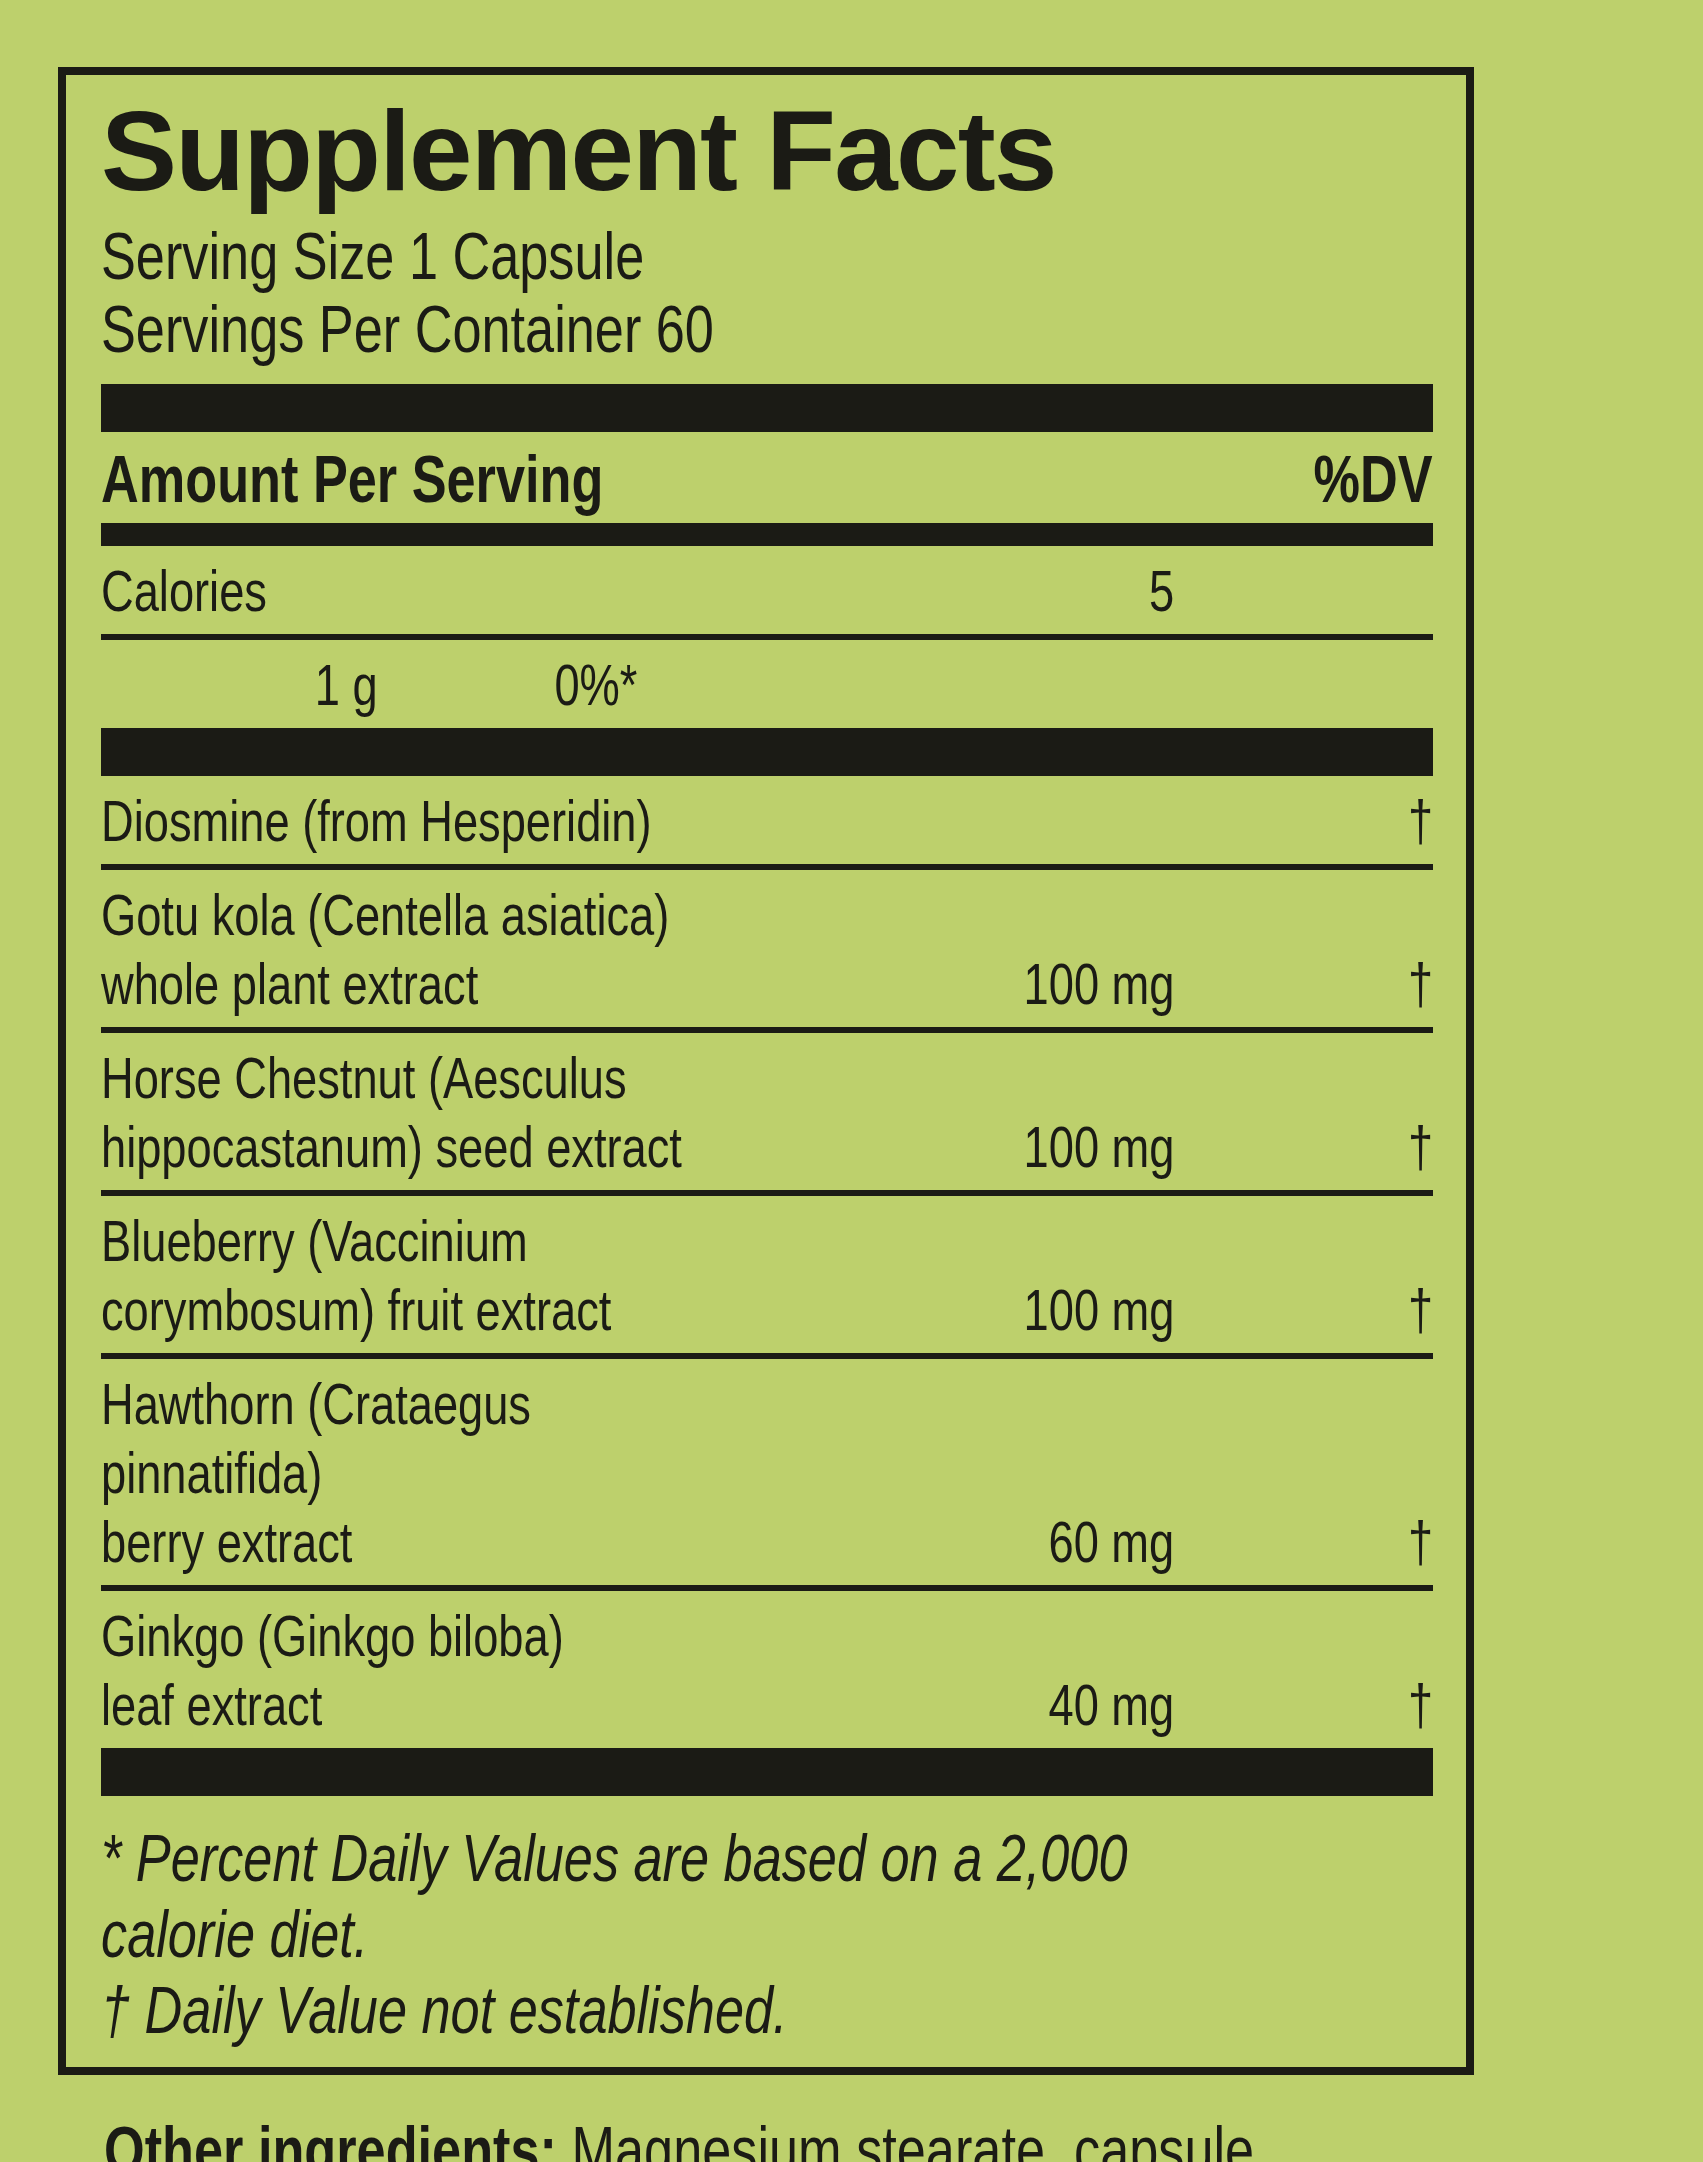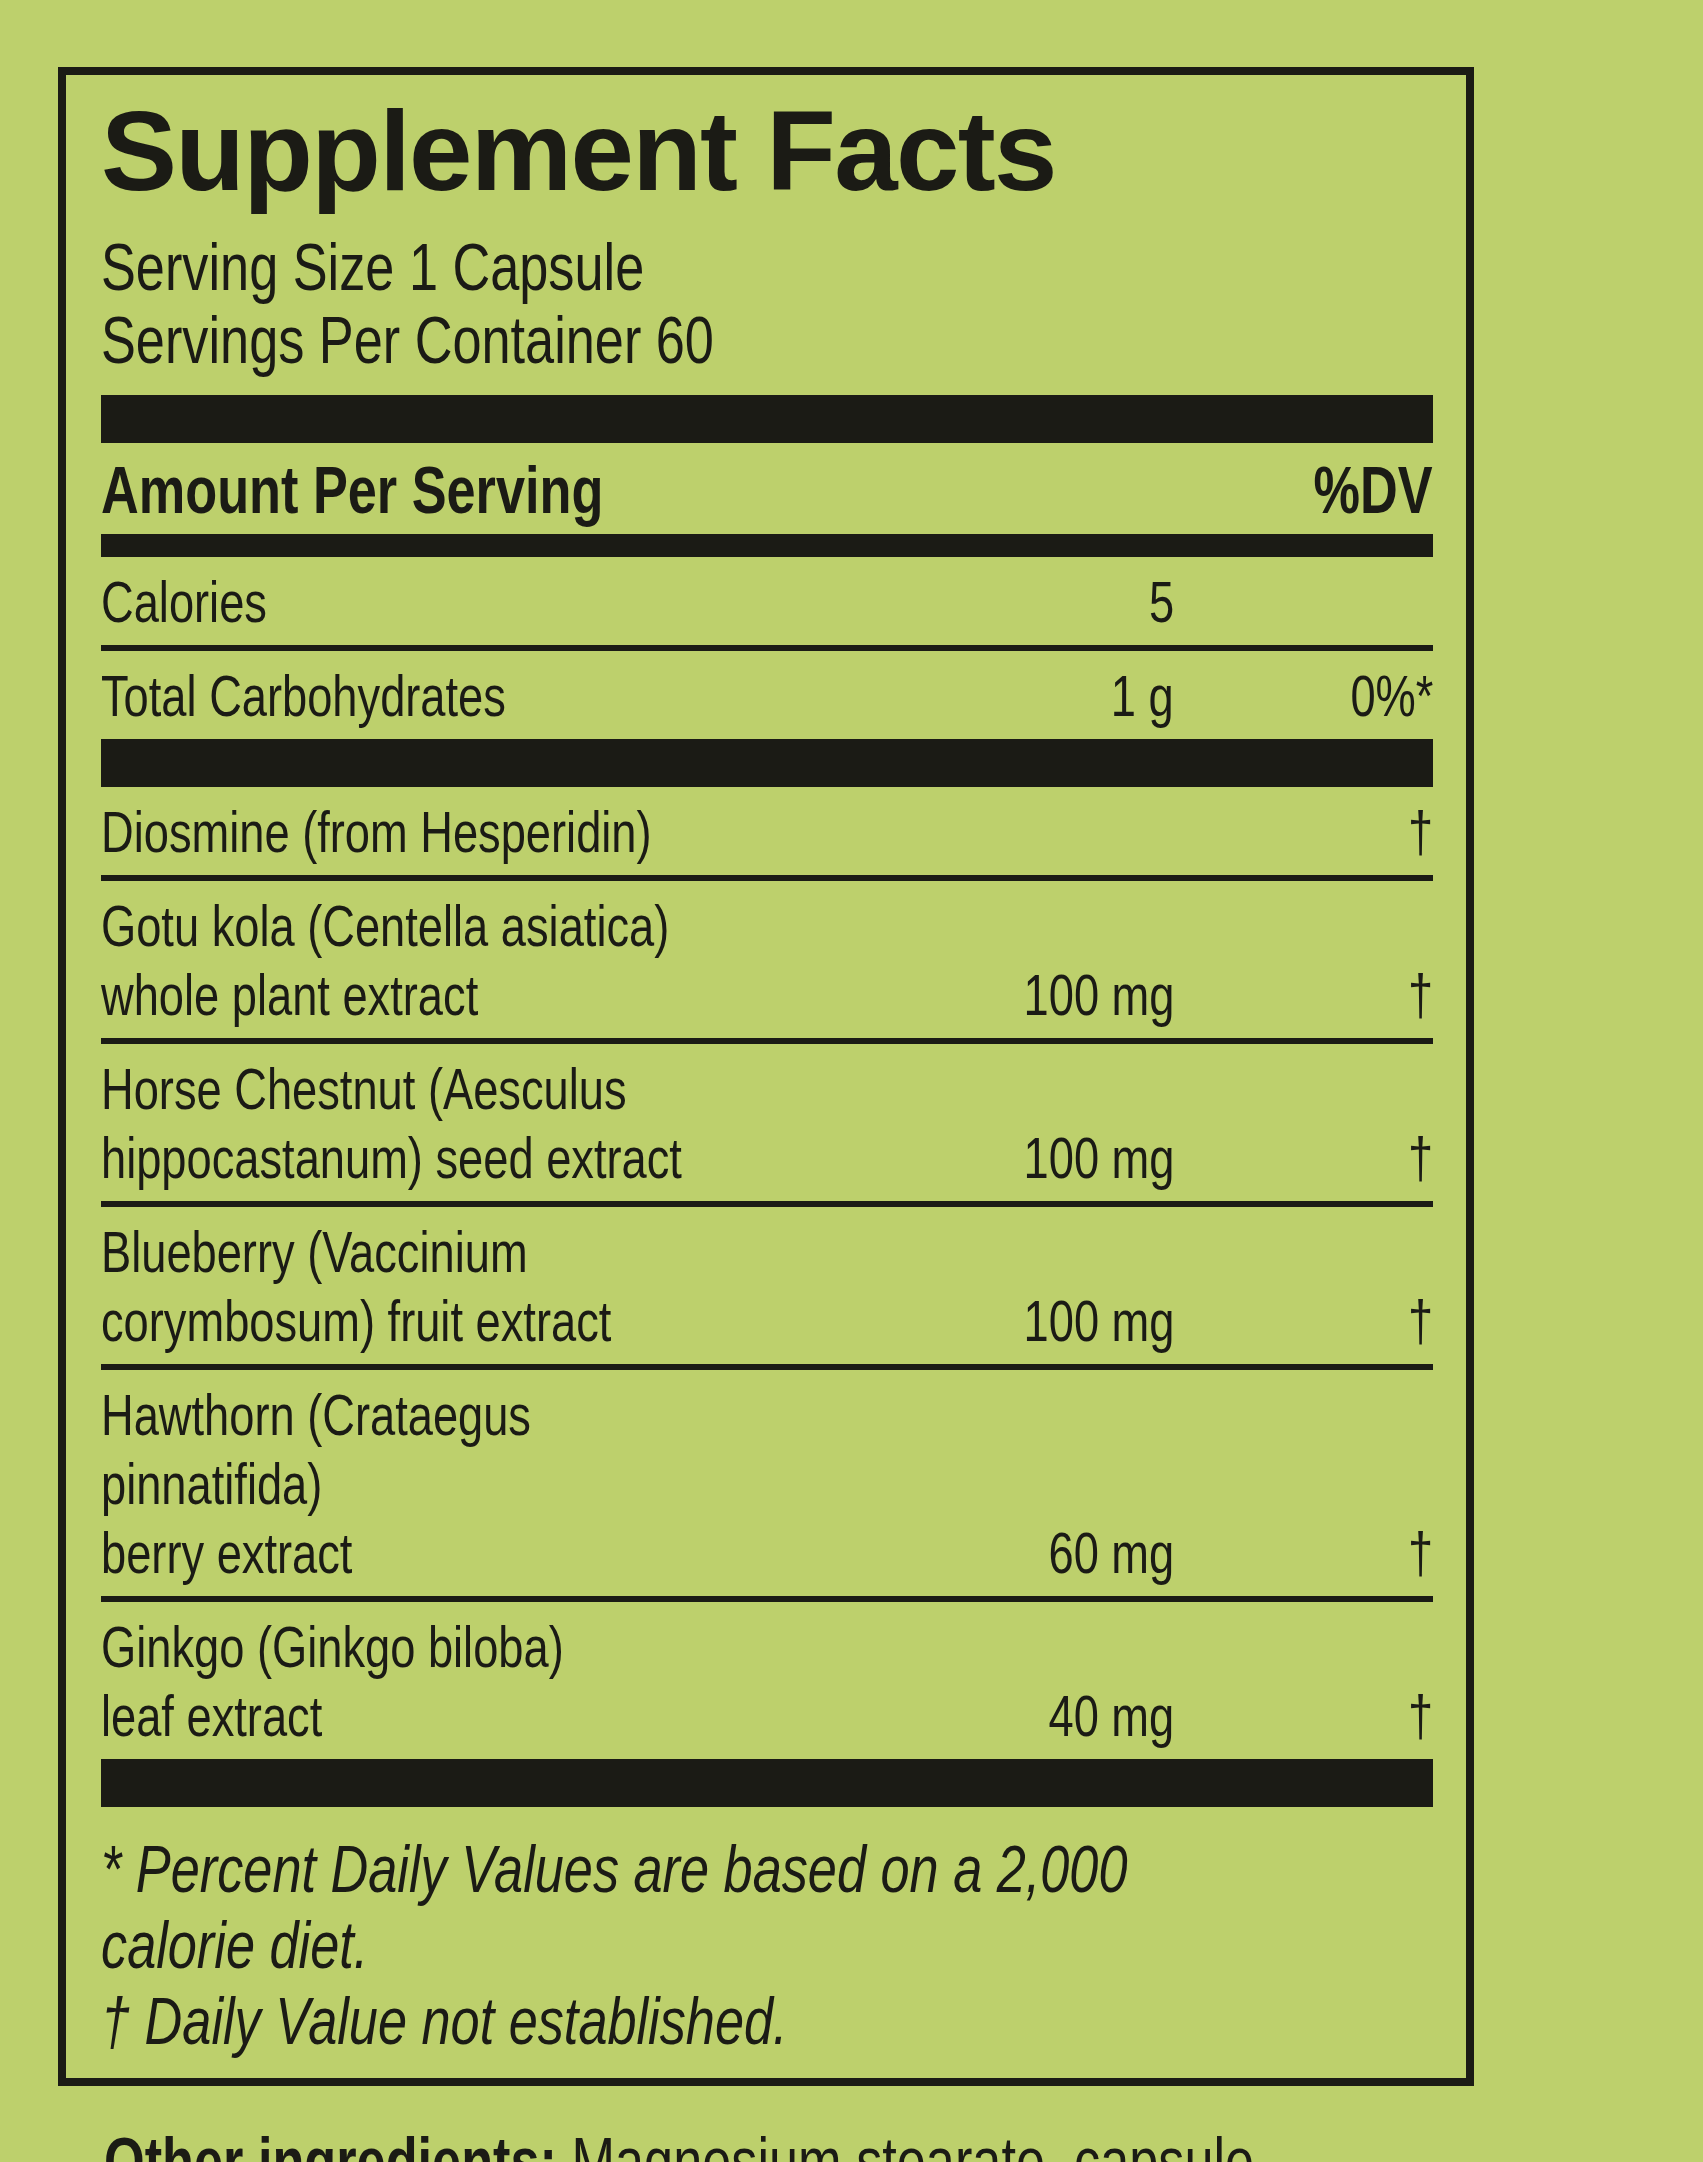--- a/index.html
+++ b/index.html
@@ -30,21 +30,21 @@
     font-weight: bold;
     line-height: 123px;
     letter-spacing: -1.7px;
     white-space: nowrap;
   }
   .serving-line {
     font-size: 67px;
     line-height: 73px;
     white-space: nowrap;
   }
-  .serving-block { margin-top: 18px; }
+  .serving-block { margin-top: 7px; }
   
   .cx {
     display: inline-block;
     transform: scaleX(0.78);
     transform-origin: left bottom;
     white-space: pre-line;
   }
   .cx.r { transform-origin: right bottom; }
   .bar {
     height: 48px;
@@ -113,21 +113,20 @@
 
   <div class="bar thin"></div>
 
   <div class="row ruled">
     <div class="cell-name"><span class="cx">Calories</span></div>
     <div class="cell-amt"><span class="cx r">5</span></div>
     <div class="cell-dv"><span class="cx r"></span></div>
   </div>
 
   <div class="row">
-    <div class="cell-name"><span class="cx">Total Carbohydrates</span></div>
     <div class="cell-amt"><span class="cx r">1 g</span></div>
     <div class="cell-dv"><span class="cx r">0%*</span></div>
   </div>
 
   <div class="bar"></div>
 
   <div class="row ruled">
     <div class="cell-name"><span class="cx">Diosmine (from Hesperidin)</span></div>
     <div class="cell-dv"><span class="cx r">†</span></div>
   </div>

